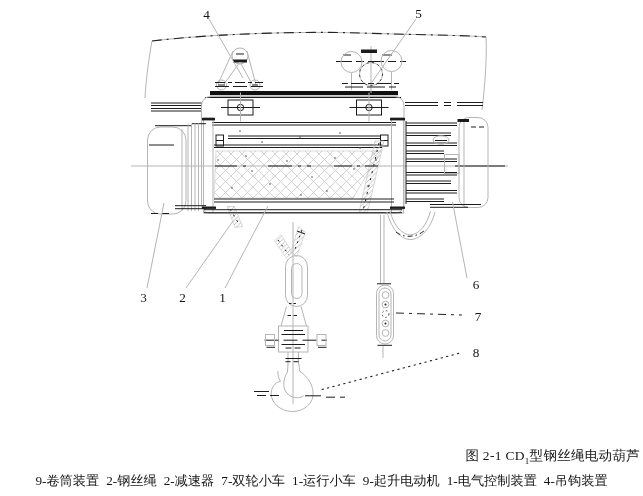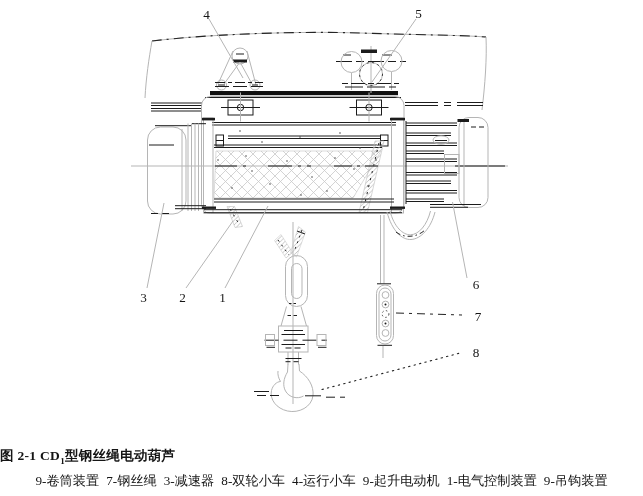--- a/index.html
+++ b/index.html
@@ -1,20 +1,20 @@
 <!DOCTYPE html>
 <html><head>
 <meta charset="utf-8">
 <style>
   html,body{margin:0;padding:0;background:#fff;}
   .page{position:relative;width:643px;height:496px;background:#ffffff;overflow:hidden;
         font-family:"Liberation Serif","DejaVu Serif",serif;color:#151515;}
   .page svg{position:absolute;left:0;top:0;}
-  .caption{position:absolute;top:447px;left:0;width:640px;text-align:left;
-           font-size:13.5px;letter-spacing:.3px;font-weight:bold;}
+  .caption{position:absolute;top:447px;left:0;width:640px;text-align:right;
+           font-size:13.5px;letter-spacing:.3px;}
   .caption sub{font-size:9px;}
   .legend{position:absolute;top:472px;left:0;width:643px;text-align:center;font-size:13.2px;}
   .legend span{margin:0 3.5px;white-space:nowrap;}
   
   .d{stroke:#1c1c1c;stroke-width:1;fill:none;}
   .l{stroke:#b5b5b5;stroke-width:1;fill:none;}
   .num{font-family:"Liberation Serif","DejaVu Serif",serif;font-size:13.2px;fill:#151515;}
 </style>
 </head>
 <body>
@@ -281,16 +281,16 @@
     <text class="num" x="222.5" y="301.5">1</text>
     <text class="num" x="476" y="288.5">6</text>
     <text class="num" x="478" y="320.5">7</text>
     <text class="num" x="476" y="356.5">8</text>
   </g>
 </svg>
 
 <div class="caption"><span>图 2-1 CD</span><sub>1</sub><span>型钢丝绳电动葫芦</span></div>
 
 <div class="legend">
-  <span>9-卷筒装置</span><span>7-钢丝绳</span><span>3-减速器</span><span>8-双轮小车</span><span>4-运行小车</span><span>9-起升电动机</span><span>1-电气控制装置</span><span>9-吊钩装置</span>
+  <span>9-卷筒装置</span><span>2-钢丝绳</span><span>2-减速器</span><span>7-双轮小车</span><span>1-运行小车</span><span>9-起升电动机</span><span>1-电气控制装置</span><span>4-吊钩装置</span>
 </div>
 
 </div>
 
 </body></html>

